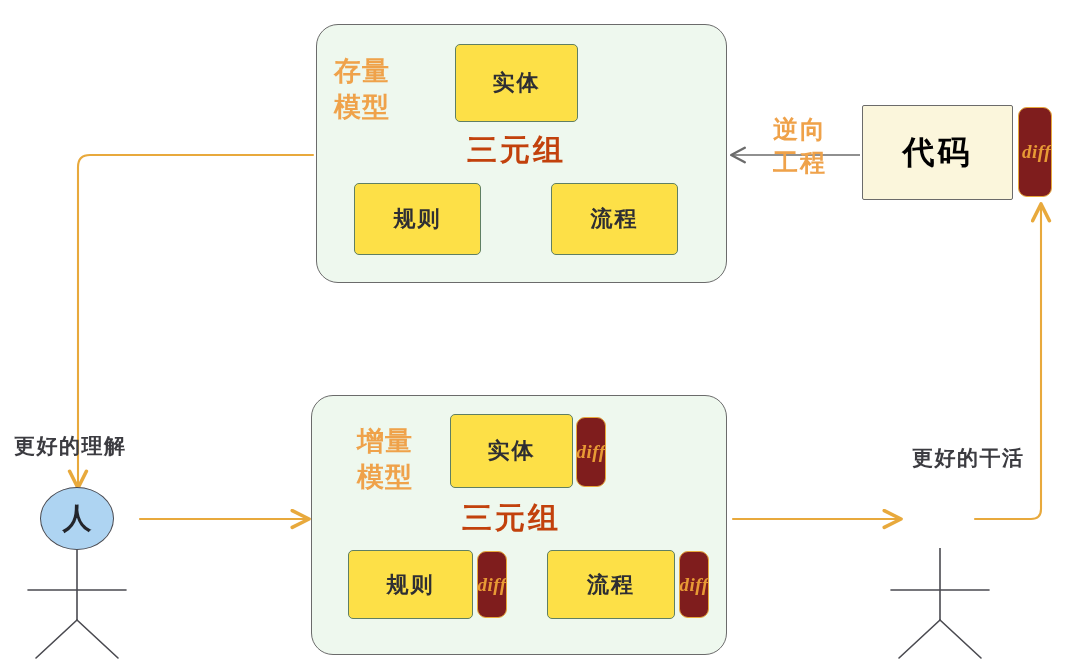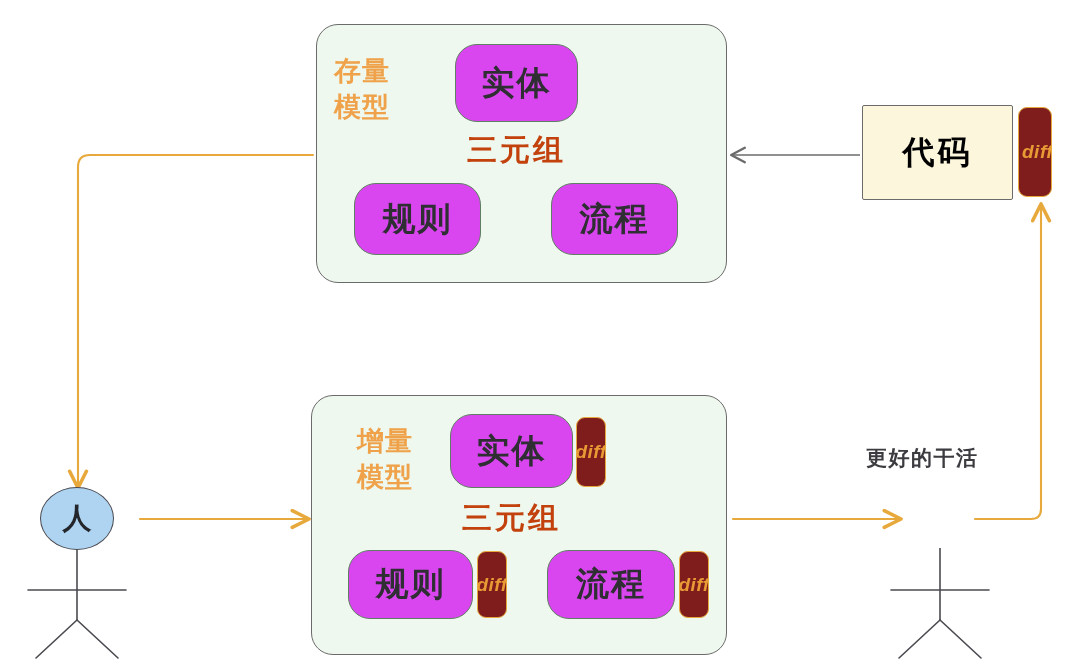--- a/index.html
+++ b/index.html
@@ -9,20 +9,21 @@
   }
   body {
     font-family: "Liberation Sans", sans-serif;
   }
   #canvas {
     position: relative;
     width: 1080px;
     height: 672px;
     background: #ffffff;
     overflow: hidden;
+    font-family: Liberation Serif, serif;
   }
   #edges {
     position: absolute;
     left: 0;
     top: 0;
     width: 1080px;
     height: 672px;
     pointer-events: none;
   }
   .node {
@@ -45,25 +46,25 @@
     color: #efa24a;
     font-weight: 700;
     font-size: 27px;
     line-height: 36px;
     letter-spacing: 1px;
     white-space: pre-line;
     text-align: left;
   }
   
   .concept-box {
-    background: #d946ef;
+    background: #fde047;
     border: 1.4px solid #5f7f63;
-    border-radius: 22px;
+    border-radius: 5px;
     color: #2e2e33;
-    font-size: 33px;
+    font-size: 22px;
     font-weight: 700;
     letter-spacing: 2px;
     z-index: 3;
   }
   
   .triple-label {
     color: #c2410c;
     font-size: 30px;
     font-weight: 700;
     letter-spacing: 3px;
@@ -194,23 +195,26 @@
   <div class="node diff-tag" style="left:477px; top:551px; width:30px; height:67px;">diff</div>
 
   <div class="node concept-box" style="left:547px; top:550px; width:128px; height:69px;">流程</div>
 
   <div class="node diff-tag" style="left:679px; top:551px; width:30px; height:67px;">diff</div>
 
   <div class="node code-box" style="left:862px; top:105px; width:151px; height:95px;">代码</div>
 
   <div class="node diff-tag" style="left:1018px; top:107px; width:34px; height:90px; justify-content:flex-start; padding-left:3px;">diff</div>
 
-
-
-  <div class="edge-label" style="left:866px; top:444px;">更好的干活</div>
+  <div class="edge-label accent" style="left:755px; top:113px; width:90px;">逆向
+工程</div>
+
+  <div class="edge-label" style="left:14px; top:432px;">更好的理解</div>
+
+  <div class="edge-label" style="left:912px; top:444px;">更好的干活</div>
 
   <div class="node actor-head" style="left:40px; top:487px; width:74px; height:63px;">人</div>
 
   <svg style="position:absolute; left:14px; top:548px; width:126px; height:114px;" viewBox="0 0 126 114">
     <g stroke="#4a4a50" stroke-width="1.6" fill="none" stroke-linecap="round">
       <path d="M63,0 L63,72"></path>
       <path d="M14,42 L112,42"></path>
       <path d="M63,72 L22,110"></path>
       <path d="M63,72 L104,110"></path>
     </g>

